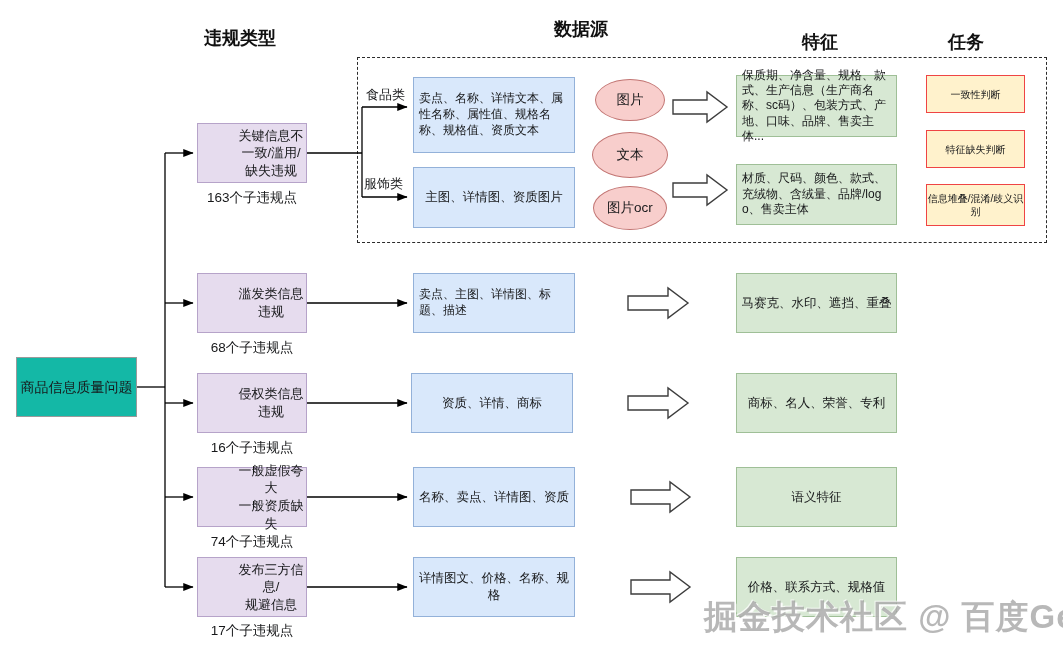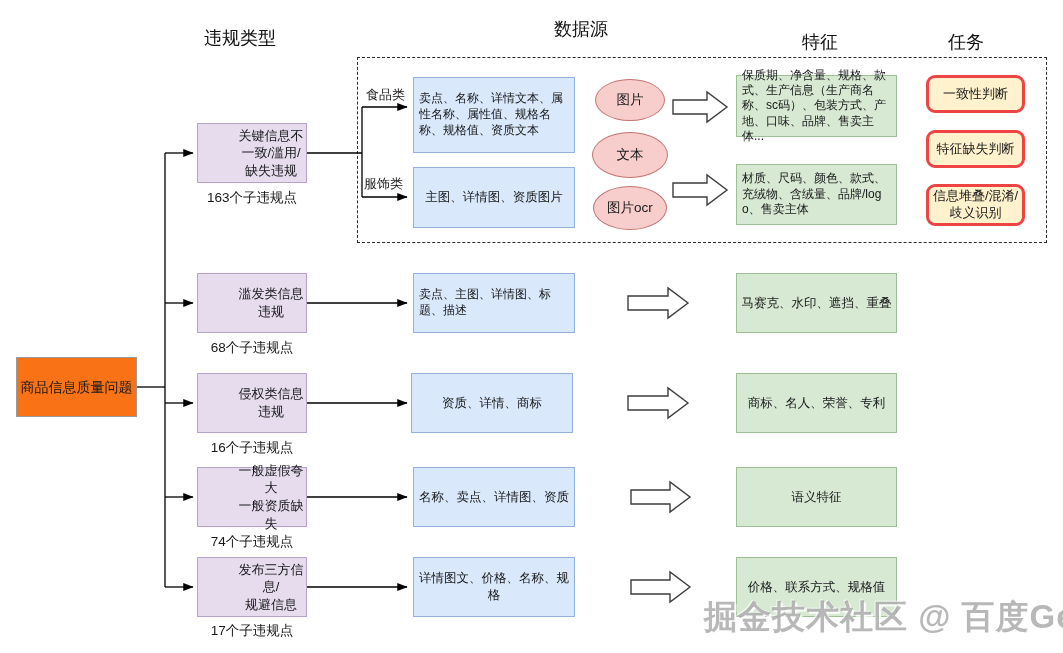--- a/index.html
+++ b/index.html
@@ -1,24 +1,24 @@
 <!DOCTYPE html>
 <html><head>
 <meta charset="utf-8">
 <style>
   html,body{margin:0;padding:0;background:#ffffff;font-family:"Liberation Sans","DejaVu Sans",sans-serif;}
   #stage{position:relative;width:1063px;height:653px;background:#ffffff;overflow:hidden;color:#141414;}
-  .col-header{position:absolute;font-weight:normal;font-size:18px;text-align:center;color:#111;}
+  .col-header{position:absolute;font-weight:bold;font-size:18px;text-align:center;color:#111;}
   .box{position:absolute;box-sizing:border-box;display:flex;align-items:center;justify-content:center;
        text-align:center;font-size:12.5px;line-height:1.35;color:#17181a;word-break:break-all;}
   .purple{background:#e6dcee;border:1px solid #b6a3c9;font-size:13px;padding-left:38px;}
   .blue{background:#d9e8fb;border:1px solid #93b1d9;}
   .green{background:#d7e8d3;border:1px solid #9fbf97;}
-  .yellow{background:#fff2cc;border:3px solid #ef4444;border-radius:9px;font-size:13px;line-height:1.3;}
-  .grayroot{background:#f97316;border:1px solid #9a9a9a;font-size:14px;}
+  .yellow{background:#fff2cc;border:1px solid #ef4444;border-radius:0;font-size:10px;line-height:1.3;}
+  .grayroot{background:#14b8a6;border:1px solid #9a9a9a;font-size:14px;}
   .oval{position:absolute;box-sizing:border-box;border-radius:50%;background:#f8cecc;border:1px solid #c27573;
         display:flex;align-items:center;justify-content:center;font-size:13.5px;color:#17181a;}
   .ta-left{justify-content:flex-start;text-align:left;padding:2px 5px;font-size:12px;line-height:1.32;}
   .count-label{position:absolute;width:110px;text-align:center;font-size:13.5px;color:#17181a;}
   .cat-label{position:absolute;font-size:13px;color:#17181a;}
   .preline{white-space:pre-line;}
   .dashed-frame{position:absolute;left:357px;top:57px;width:690px;height:186px;border:1.4px dashed #2b2b2b;box-sizing:border-box;}
   svg.lines{position:absolute;left:0;top:0;pointer-events:none;}
   .watermark{position:absolute;left:704px;top:595px;font-size:33px;font-weight:bold;letter-spacing:1px;
              color:rgba(141,141,141,0.62);text-shadow:2px 2px 1px rgba(255,255,255,0.95),-1px -1px 0 rgba(255,255,255,0.7);

